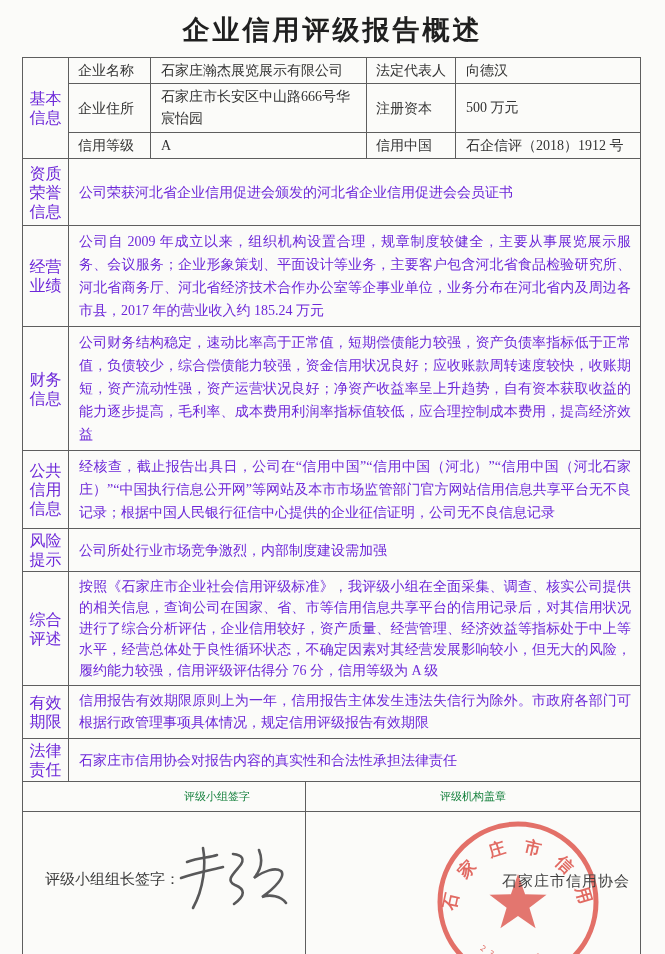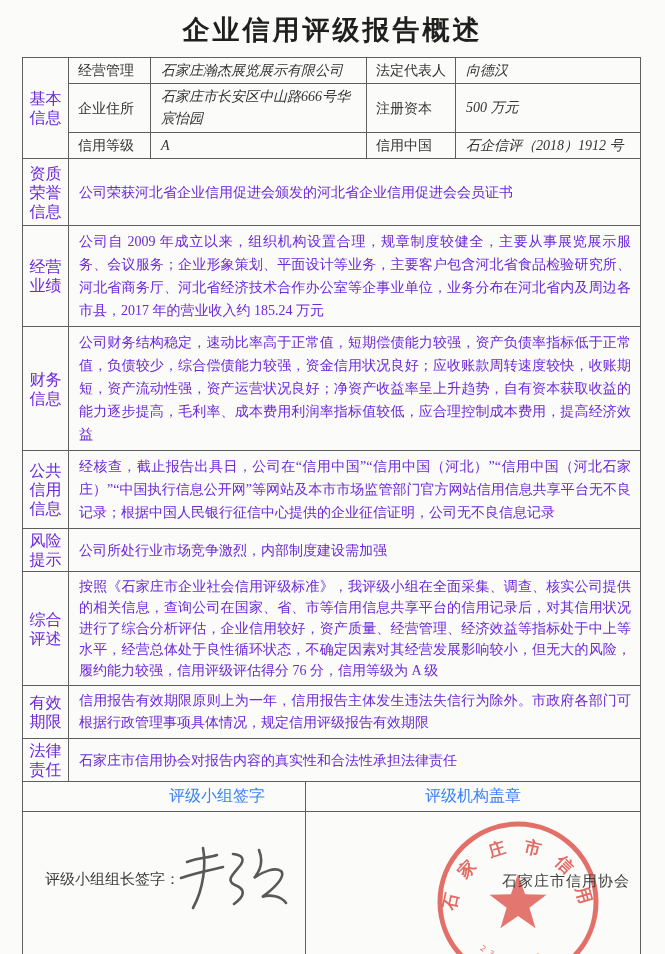--- a/index.html
+++ b/index.html
@@ -31,42 +31,42 @@
   }
   .main-table{margin-top:9px;width:618px;}
   .hdr{
     text-align:center;
     padding:2px 4px;
     line-height:19px;
     font-size:16px;
     color:#6d28d9;
   }
   .lbl{padding-left:9px;line-height:19px;}
-  .val{padding-left:10px;font-style:italic;}
+  .val{padding-left:10px;}
   .content{
     text-align:justify;
     line-height:23px;
     padding:4px 9px 4px 10px;
     color:#6d28d9;
   }
   tr.r-base1{height:26px;}
   tr.r-base2{height:44px;}
   tr.r-base3{height:26px;}
   tr.r-zizhi{height:67px;}
   tr.r-jingying{height:92px;}
   tr.r-caiwu{height:115px;}
   tr.r-gonggong{height:71px;padding-left:8px;}
   tr.r-fengxian{height:40px;}
   tr.r-zonghe{height:105px;}
   tr.r-youxiao{height:44px;}
   tr.r-falv{height:36px;}
   tr.r-zonghe .content{line-height:21px;}
   tr.r-youxiao .content{line-height:22px;}
   .sig-table{width:618px;margin-top:-1px;}
-  .sig-head td{height:25px;text-align:center;font-size:16px;color:#3b82f6;padding:2px 4px;}
+  .sig-head td{height:25px;text-align:center;font-size:11px;color:#15803d;padding:2px 4px;}
   .sig-head .left-head{padding-left:110px;}
   .sig-body td{height:189px;vertical-align:top;position:relative;padding:0;}
   .sign-label{
     position:absolute;left:22px;top:58px;
     font-size:15px;color:#3a3a3a;white-space:nowrap;
   }
   .signature-svg{position:absolute;left:150px;top:28px;}
   .org-name{
     position:absolute;left:196px;top:60px;
     font-size:15px;color:#3f3f3f;letter-spacing:1px;
@@ -89,21 +89,21 @@
     <colgroup>
       <col style="width:46px">
         <col style="width:82px">
         <col style="width:216px">
         <col style="width:89px">
         <col style="width:185px">
     </colgroup>
     <tbody>
         <tr class="r-base1">
       <td class="hdr" rowspan="3">基本信息</td>
-      <td class="lbl">经营管理</td>
+      <td class="lbl">企业名称</td>
       <td class="val">石家庄瀚杰展览展示有限公司</td>
       <td class="lbl">法定代表人</td>
       <td class="val">向德汉</td>
     </tr>
     <tr class="r-base2">
       <td class="lbl">企业住所</td>
       <td class="val" style="line-height:22px;">石家庄市长安区中山路666号华宸怡园</td>
       <td class="lbl">注册资本</td>
       <td class="val">500 万元</td>
     </tr>

